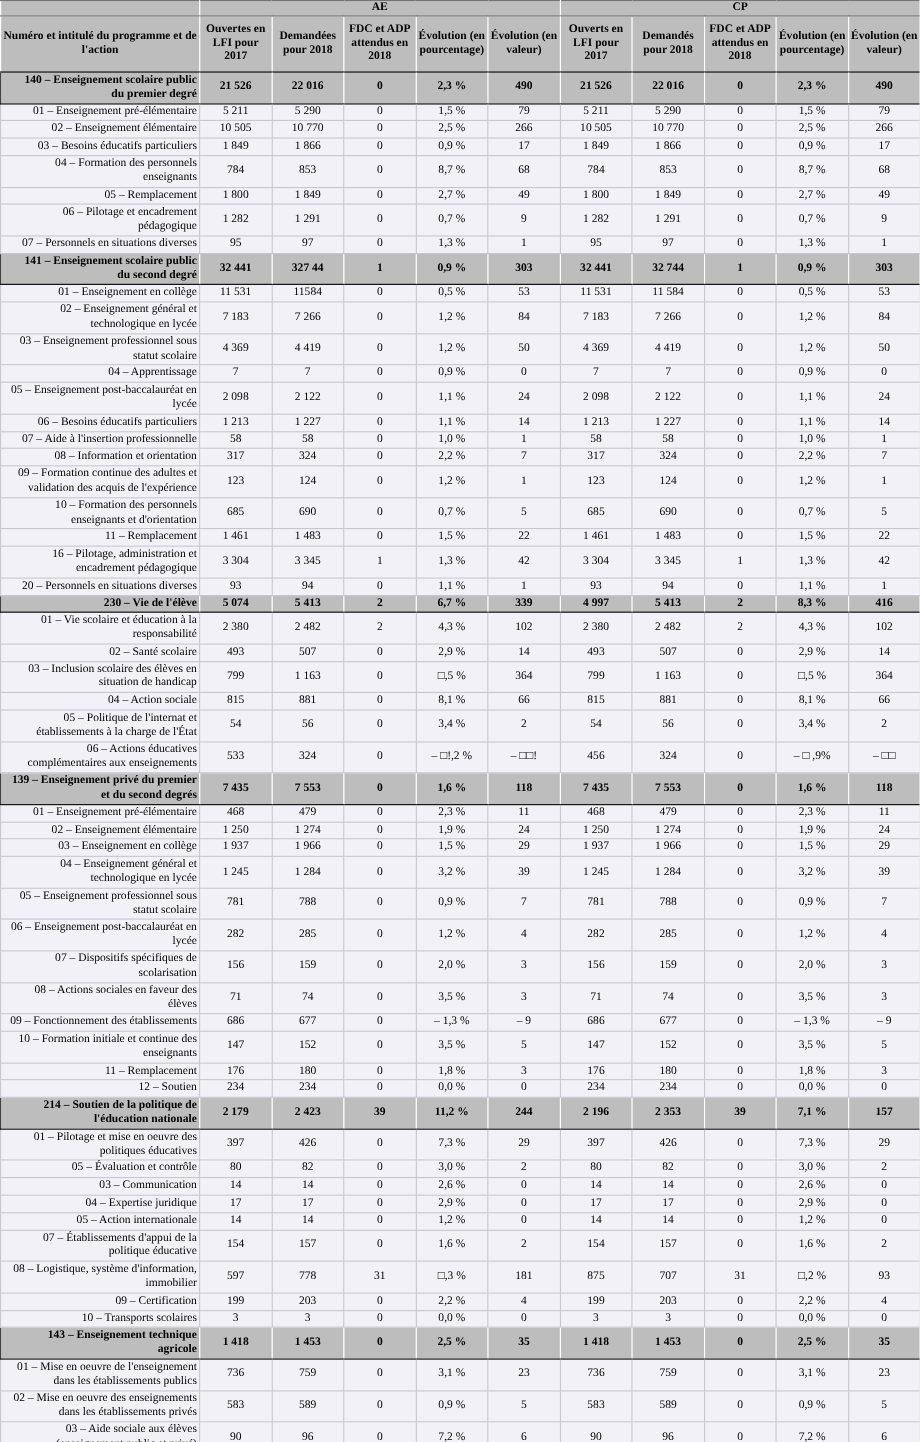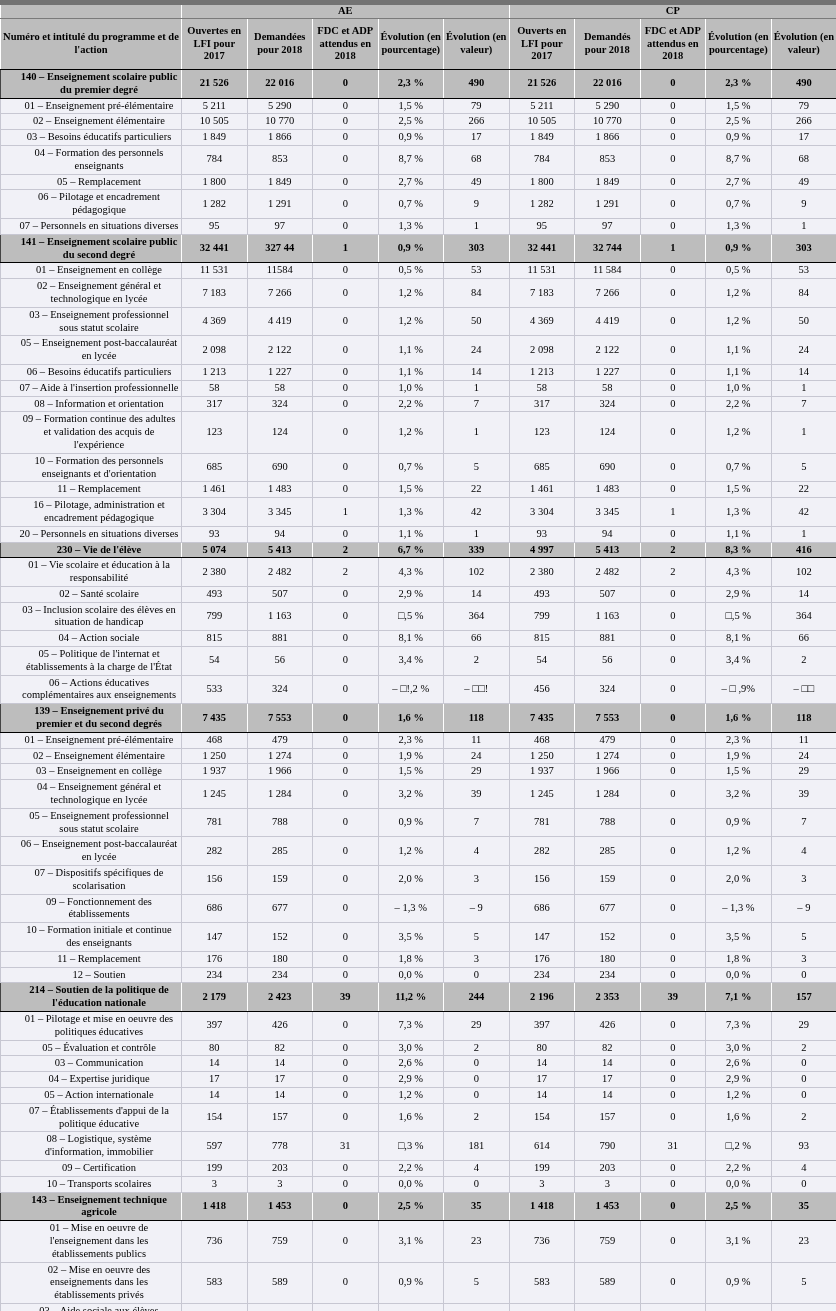--- a/index.html
+++ b/index.html
@@ -19,38 +19,38 @@
   th, td { padding: 1px 2px; vertical-align: middle; }
 
   thead th {
     background: #bdbdbd;
     font-weight: bold;
     text-align: center;
     border-left: 1px solid #ffffff;
     border-right: 1px solid #ffffff;
   }
   thead tr.band th {
-    border-top: 5px solid #737373;
+    border-top: 1px solid #737373;
     border-bottom: 1px solid #7a7a7a;
     height: 13px;
     padding: 0 2px;
   }
   thead tr.heads th {
     border-bottom: 1px solid #000;
     height: 48px;
   }
 
   tbody td {
     background: #f1f1f7;
     border: 1px solid #c7c7d2;
     text-align: center;
   }
   tbody td.label {
-    text-align: center;
-    padding-left: 18px;
+    text-align: right;
+    padding-left: 8px;
   }
   tbody tr.section td,
   tbody tr.mission td {
     background: #bdbdbd;
     font-weight: bold;
     border-top: 1px solid #000;
     border-bottom: 1px solid #000;
     border-left: 1px solid #ffffff;
     border-right: 1px solid #ffffff;
   }
@@ -248,20 +248,33 @@
           <td class="num">0</td>
           <td class="num">1,2 %</td>
           <td class="num">50</td>
           <td class="num">4 369</td>
           <td class="num">4 419</td>
           <td class="num">0</td>
           <td class="num">1,2 %</td>
           <td class="num">50</td>
         </tr>
         <tr class="action">
+          <td class="label">04 – Apprentissage</td>
+          <td class="num">7</td>
+          <td class="num">7</td>
+          <td class="num">0</td>
+          <td class="num">0,9 %</td>
+          <td class="num">0</td>
+          <td class="num">7</td>
+          <td class="num">7</td>
+          <td class="num">0</td>
+          <td class="num">0,9 %</td>
+          <td class="num">0</td>
+        </tr>
+        <tr class="action">
           <td class="label">05 – Enseignement post-baccalauréat en lycée</td>
           <td class="num">2 098</td>
           <td class="num">2 122</td>
           <td class="num">0</td>
           <td class="num">1,1 %</td>
           <td class="num">24</td>
           <td class="num">2 098</td>
           <td class="num">2 122</td>
           <td class="num">0</td>
           <td class="num">1,1 %</td>
@@ -557,20 +570,33 @@
           <td class="label">07 – Dispositifs spécifiques de scolarisation</td>
           <td class="num">156</td>
           <td class="num">159</td>
           <td class="num">0</td>
           <td class="num">2,0 %</td>
           <td class="num">3</td>
           <td class="num">156</td>
           <td class="num">159</td>
           <td class="num">0</td>
           <td class="num">2,0 %</td>
+          <td class="num">3</td>
+        </tr>
+        <tr class="action">
+          <td class="label">08 – Actions sociales en faveur des élèves</td>
+          <td class="num">71</td>
+          <td class="num">74</td>
+          <td class="num">0</td>
+          <td class="num">3,5 %</td>
+          <td class="num">3</td>
+          <td class="num">71</td>
+          <td class="num">74</td>
+          <td class="num">0</td>
+          <td class="num">3,5 %</td>
           <td class="num">3</td>
         </tr>
         <tr class="action">
           <td class="label">09 – Fonctionnement des établissements</td>
           <td class="num">686</td>
           <td class="num">677</td>
           <td class="num">0</td>
           <td class="num">– 1,3 %</td>
           <td class="num">– 9</td>
           <td class="num">686</td>
@@ -709,22 +735,22 @@
           <td class="num">1,6 %</td>
           <td class="num">2</td>
         </tr>
         <tr class="action">
           <td class="label">08 – Logistique, système d'information, immobilier</td>
           <td class="num">597</td>
           <td class="num">778</td>
           <td class="num">31</td>
           <td class="num">□,3 %</td>
           <td class="num">181</td>
-          <td class="num">614</td>
-          <td class="num">790</td>
+          <td class="num">875</td>
+          <td class="num">707</td>
           <td class="num">31</td>
           <td class="num">□,2 %</td>
           <td class="num">93</td>
         </tr>
         <tr class="action">
           <td class="label">09 – Certification</td>
           <td class="num">199</td>
           <td class="num">203</td>
           <td class="num">0</td>
           <td class="num">2,2 %</td>

